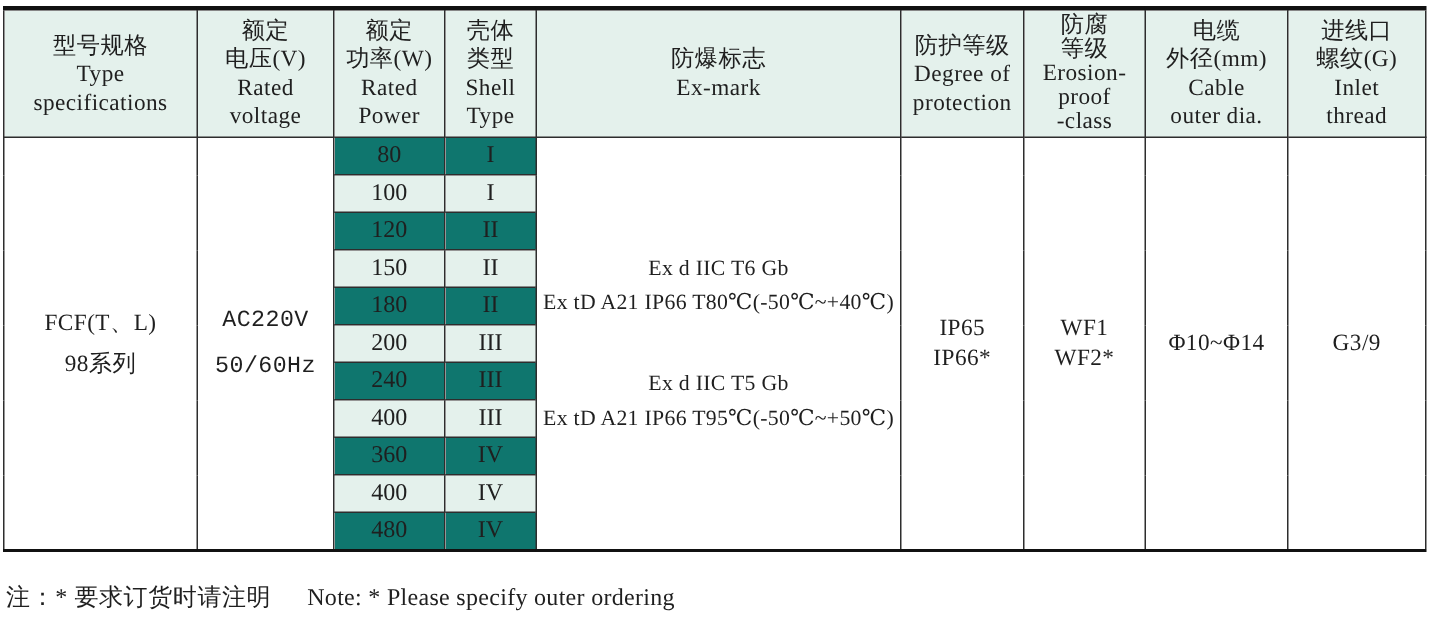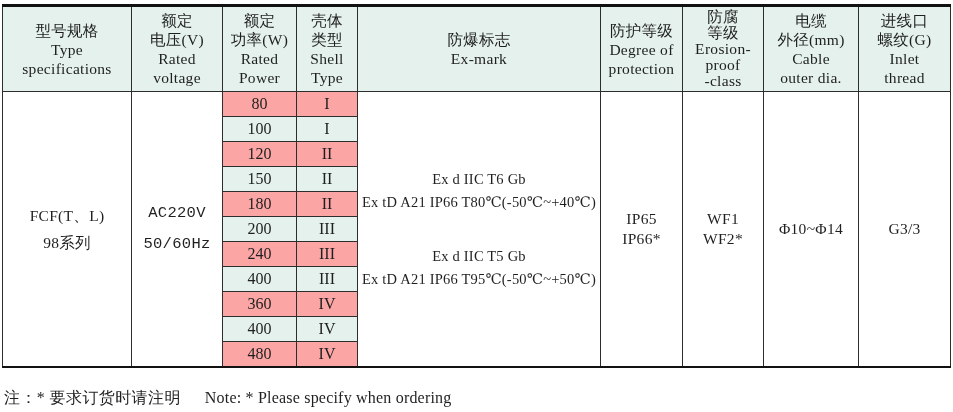--- a/index.html
+++ b/index.html
@@ -45,21 +45,21 @@
     height: 84px;
     white-space: pre-line;
     letter-spacing: 0.3px;
   }
   thead th.tight {
     line-height: 16px;
   }
   tbody td {
     height: 24px;
     font-size: 16px;
-    background: #fca5a5;
+    background: #0f766e;
   }
   tbody tr:nth-child(even) td.step {
     background: #e4f1ec;
   }
   td.merged {
     background: #ffffff;
     white-space: pre-line;
     font-size: 15.5px;
     padding-bottom: 14px;
     letter-spacing: 0.3px;
@@ -155,21 +155,21 @@
           <div class="exblock">Ex d IIC T6 Gb
 Ex tD A21 IP66 T80℃(-50℃~+40℃)</div>
           <div class="exblock">Ex d IIC T5 Gb
 Ex tD A21 IP66 T95℃(-50℃~+50℃)</div>
         </td>
         <td class="merged two-line" rowspan="11">IP65
 IP66*</td>
         <td class="merged two-line" rowspan="11">WF1
 WF2*</td>
         <td class="merged" rowspan="11">Φ10~Φ14</td>
-        <td class="merged" rowspan="11">G3/3</td>
+        <td class="merged" rowspan="11">G3/9</td>
       </tr>
       <tr>
         <td class="step">100</td>
         <td class="step">I</td>
       </tr>
       <tr>
         <td class="step">120</td>
         <td class="step">II</td>
       </tr>
       <tr>
@@ -201,16 +201,16 @@
         <td class="step">IV</td>
       </tr>
       <tr>
         <td class="step">480</td>
         <td class="step">IV</td>
       </tr>
     </tbody>
   </table>
 
   <div class="note">
-    <span class="zh">注：* 要求订货时请注明</span><span class="en">Note: * Please specify when ordering</span>
+    <span class="zh">注：* 要求订货时请注明</span><span class="en">Note: * Please specify outer ordering</span>
   </div>
 
 </div>
 
 </body></html>

